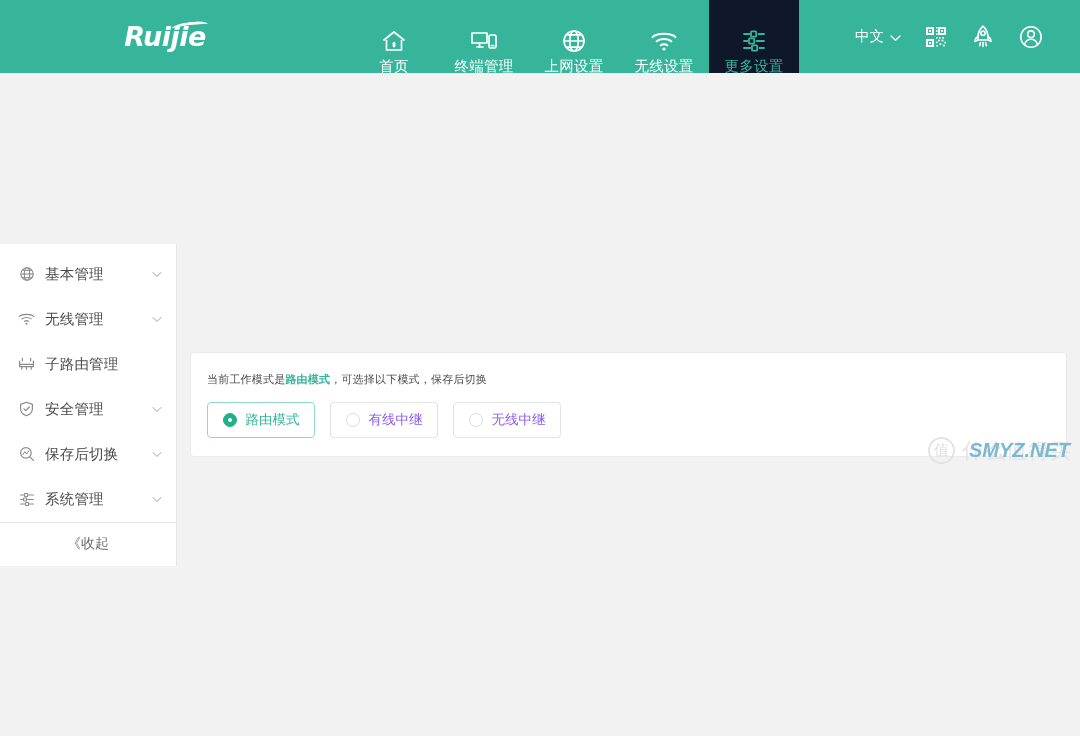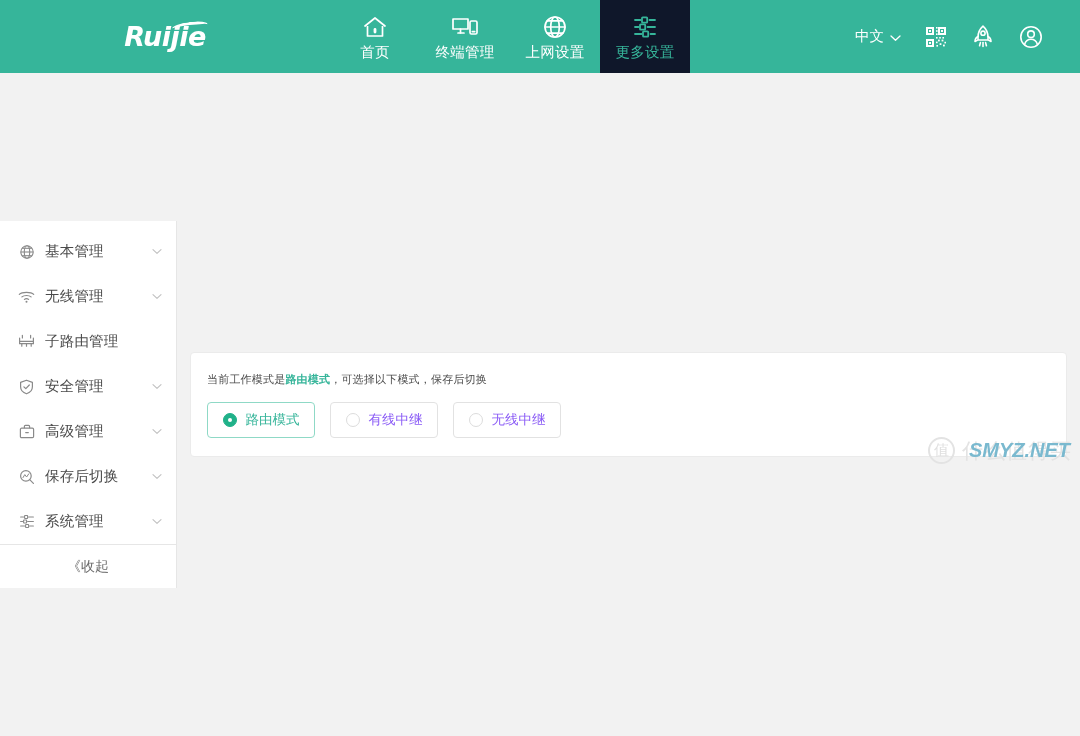--- a/index.html
+++ b/index.html
@@ -12,20 +12,21 @@
   #app { position: relative; width: 1080px; height: 736px; display: flex; flex-direction: column; }
 
   
   .header {
     height: 73px;
     background: #36b59a;
     display: flex;
     align-items: stretch;
     flex: 0 0 73px;
     position: relative;
+    gap: 19px;
   }
   .logo-zone {
     width: 330px;
     display: flex; align-items: center; justify-content: center;
   }
   .logo {
     color: #ffffff;
     font-size: 27px;
     font-weight: bold;
     font-style: italic;
@@ -44,21 +45,21 @@
   .nav {
     display: flex;
     align-items: stretch;
     flex: 0 0 auto;
   }
   .nav-item {
     width: 90px;
     display: flex;
     flex-direction: column;
     align-items: center;
-    justify-content: center;
+    justify-content: flex-end;
     gap: 5px;
     color: #ffffff;
     cursor: pointer;
     position: relative;
   }
   .nav-item .nav-label {
     font-size: 14.5px;
     line-height: 1;
     letter-spacing: 0.3px;
   }
@@ -269,20 +270,31 @@
             <circle cx="13" cy="13" r="10"></circle>
             <ellipse cx="13" cy="13" rx="4.3" ry="10"></ellipse>
             <path d="M3 13 H23" stroke-linecap="round"></path>
             <path d="M5.2 6.8 H20.8" stroke-linecap="round"></path>
             <path d="M5.2 19.2 H20.8" stroke-linecap="round"></path>
           </svg>
         </span>
         <span class="nav-label">上网设置</span>
       </div>
 
+      <div class="nav-item">
+        <span class="nav-ico">
+          <svg width="28" height="22" viewBox="0 0 28 22" fill="none" stroke="currentColor" stroke-width="1.9" stroke-linecap="round">
+            <path d="M2.5 7.2 C7 2.6 21 2.6 25.5 7.2"></path>
+            <path d="M6.6 11.4 C10 8.2 18 8.2 21.4 11.4"></path>
+            <path d="M10.6 15.4 C12.4 13.8 15.6 13.8 17.4 15.4"></path>
+            <circle cx="14" cy="19" r="1.6" fill="currentColor" stroke="none"></circle>
+          </svg>
+        </span>
+        <span class="nav-label">无线设置</span>
+      </div>
 
       <div class="nav-item active">
         <span class="nav-ico">
           <svg width="26" height="24" viewBox="0 0 26 24" fill="none" stroke="currentColor" stroke-width="1.8" stroke-linecap="round">
             <path d="M3 5 H8.5"></path>
               <path d="M17.5 5 H23"></path>
             <rect x="10" y="2.4" width="5.2" height="5.2" rx="0.7"></rect>
             <path d="M3 12 H6.5"></path>
               <path d="M15.5 12 H23"></path>
             <rect x="8" y="9.4" width="5.2" height="5.2" rx="0.7"></rect>
@@ -420,35 +432,20 @@
             </svg>
           </span>
           <span class="si-label">安全管理</span>
           <span class="si-chev">
             <svg width="10" height="7" viewBox="0 0 10 7" fill="none" stroke="currentColor" stroke-width="1.1" stroke-linecap="round" stroke-linejoin="round">
                 <path d="M1 1.6 L5 5.4 L9 1.6"></path>
               </svg>
           </span>
         </div>
 
-        <div class="side-item">
-          <span class="si-ico">
-            <svg width="16" height="15" viewBox="0 0 16 15" fill="none" stroke="currentColor" stroke-width="1.2" stroke-linejoin="round">
-              <rect x="1.4" y="4.2" width="13.2" height="9.4" rx="1.2"></rect>
-              <path d="M5.4 4.2 V2.4 C5.4 1.8 5.8 1.4 6.4 1.4 H9.6 C10.2 1.4 10.6 1.8 10.6 2.4 V4.2"></path>
-              <path d="M6.7 8.6 H9.3" stroke-linecap="round"></path>
-            </svg>
-          </span>
-          <span class="si-label">高级管理</span>
-          <span class="si-chev">
-            <svg width="10" height="7" viewBox="0 0 10 7" fill="none" stroke="currentColor" stroke-width="1.1" stroke-linecap="round" stroke-linejoin="round">
-                <path d="M1 1.6 L5 5.4 L9 1.6"></path>
-              </svg>
-          </span>
-        </div>
 
         <div class="side-item">
           <span class="si-ico">
             <svg width="16" height="16" viewBox="0 0 16 16" fill="none" stroke="currentColor" stroke-width="1.2" stroke-linecap="round">
               <circle cx="6.9" cy="6.9" r="5.3"></circle>
               <path d="M10.7 10.7 L14.4 14.4"></path>
               <path d="M4 8.6 L5.8 5.6 L7.6 8 L9.8 4.8" stroke-width="1"></path>
             </svg>
           </span>
           <span class="si-label">保存后切换</span>

